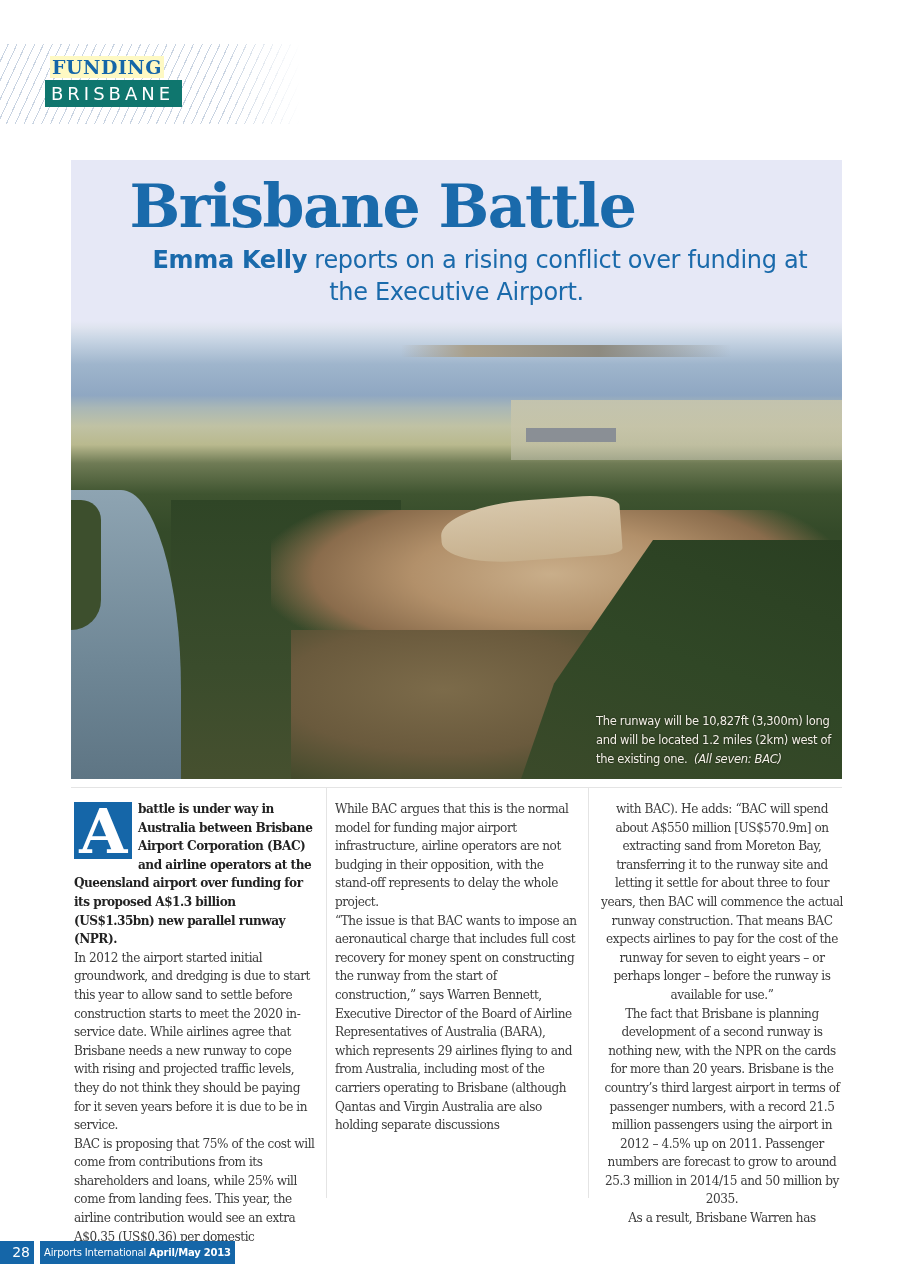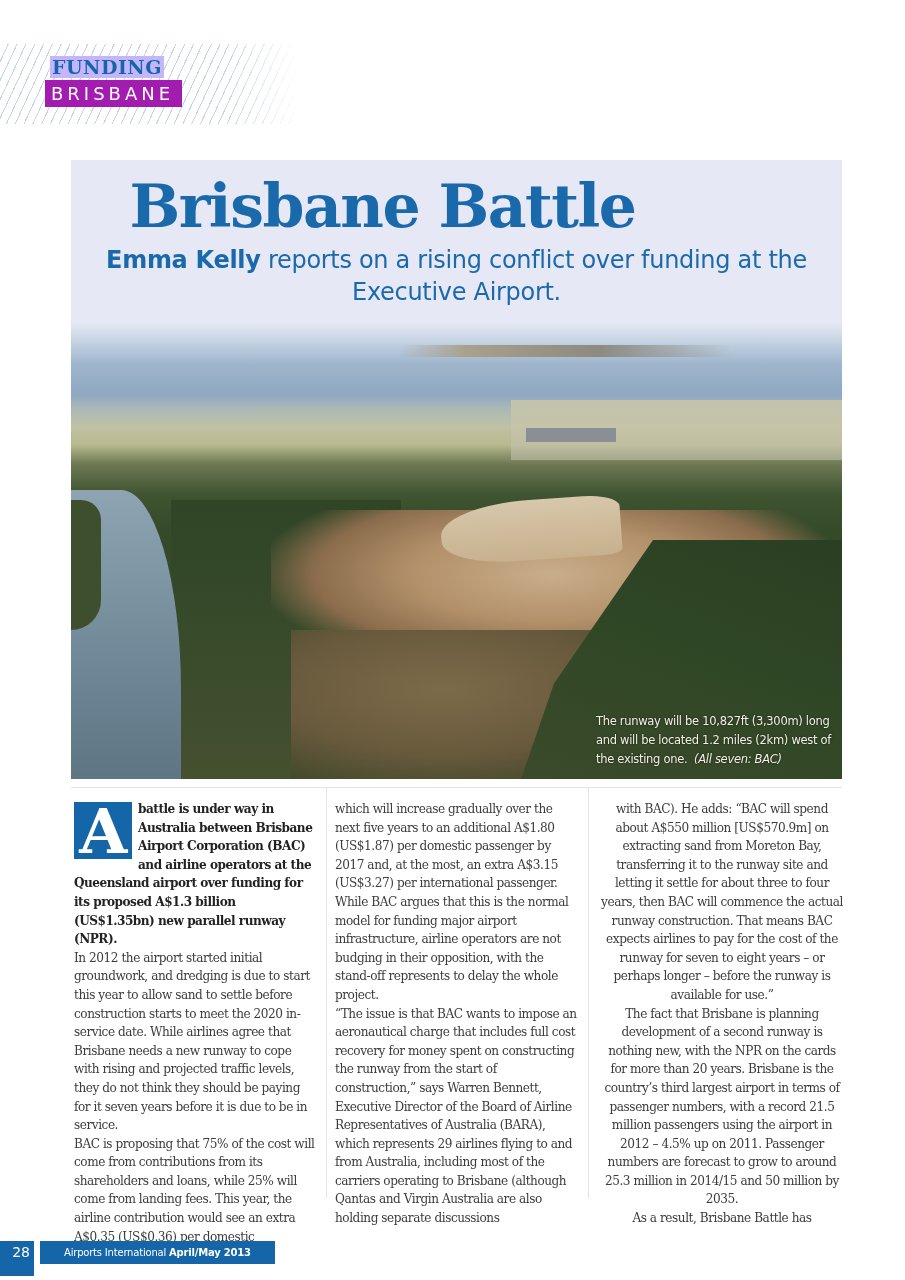--- a/index.html
+++ b/index.html
@@ -12,26 +12,26 @@
   .stripes {
     position:absolute; left:0; top:44px; width:300px; height:80px;
     background: repeating-linear-gradient(115deg, transparent 0px, transparent 7px, #c9d4e2 7px, #c9d4e2 8px);
     -webkit-mask-image: linear-gradient(90deg, rgba(0,0,0,1) 0%, rgba(0,0,0,1) 75%, rgba(0,0,0,0) 100%);
             mask-image: linear-gradient(90deg, rgba(0,0,0,1) 0%, rgba(0,0,0,1) 75%, rgba(0,0,0,0) 100%);
   }
   .section-kicker {
     position:absolute; left:50px; top:56px;
     font-family:"DejaVu Serif", serif; font-weight:bold;
     font-size:19px; color:#1566a8; letter-spacing:0.5px;
-    background:#c4b5fd; padding:0 2px; line-height:22px;
+    background:#fef9c3; padding:0 2px; line-height:22px;
   }
   .section-label {
     position:absolute; left:45px; top:80px; height:27px; line-height:27px;
     padding:0 8px 0 6px;
-    background:#a21caf; color:#fff;
+    background:#0f766e; color:#fff;
     font-family:"DejaVu Sans", sans-serif; font-size:18px; letter-spacing:4px;
   }
 
   .hero {
     position:absolute; left:71px; top:160px; width:771px; height:619px;
     overflow:hidden;
     background:
       linear-gradient(180deg,
         #e6e8f6 0%, #e6e8f6 26%,
         #dfe4ef 27%, #c8d5e4 29%,
@@ -88,21 +88,21 @@
   .title {
     position:absolute; left:0; top:10px; width:623px; text-align:center;
     font-family:"DejaVu Serif", serif; font-weight:bold;
     font-size:60px; color:#1a6aab; letter-spacing:-1.5px; line-height:72px;
   }
   .deck {
     position:absolute; left:20px; top:84px; width:731px; text-align:center;
     font-family:"DejaVu Sans", sans-serif; font-size:24px; color:#1a6aab;
     line-height:32px; letter-spacing:-0.3px;
   }
-  .deck b { font-weight:bold; }
+  .deck b { font-weight:bold;margin-left:47px; }
 
   .caption {
     position:absolute; left:525px; top:552px; width:240px;
     font-family:"DejaVu Sans", sans-serif; font-size:11.5px; line-height:19px;
     color:#f3efe6; letter-spacing:-0.3px;
     text-shadow:0 0 2px rgba(0,0,0,0.6);
   }
   .caption i { font-style:italic; }
 
   .rule-top {
@@ -124,27 +124,27 @@
     font-weight:bold; color:#222; letter-spacing:-0.5px;
   }
   .dropcap {
     float:left; width:58px; height:57px; margin:2px 6px 0 0;
     background:#1566a8; color:#fff;
     font-family:"DejaVu Serif", serif; font-weight:bold;
     font-size:62px; line-height:60px; text-align:center;
   }
 
   .folio {
-    position:absolute; left:0; top:1241px; width:34px; height:35px; line-height:23px;
+    position:absolute; left:0; top:1241px; width:34px; height:23px; line-height:23px;
     background:#1566a8; color:#fff; text-align:right; padding-right:4px; box-sizing:border-box;
     font-family:"DejaVu Sans", sans-serif; font-size:14px;
   }
   .running-foot {
     position:absolute; left:40px; top:1241px; height:23px; line-height:23px;
-    padding:0 24px; background:#1566a8; color:#fff;
+    padding:0 4px; background:#1566a8; color:#fff;
     font-family:"DejaVu Sans", sans-serif; font-size:10px; letter-spacing:-0.2px;
   }
   .running-foot b { font-weight:bold; }
 </style>
 </head>
 <body>
 
 <div class="stripes"></div>
 <div class="section-kicker">FUNDING</div>
 <div class="section-label">BRISBANE</div>
@@ -171,25 +171,24 @@
 <div class="divider" style="left:326px"></div>
 <div class="divider" style="left:588px"></div>
 
 <div class="col col1">
   <p><span class="dropcap">A</span><span class="lead">battle is under way in Australia between Brisbane Airport Corporation (BAC) and airline operators at the Queensland airport over funding for its proposed A$1.3 billion (US$1.35bn) new parallel runway (NPR).</span></p>
   <p>In 2012 the airport started initial groundwork, and dredging is due to start this year to allow sand to settle before construction starts to meet the 2020 in-service date.  While airlines agree that Brisbane needs a new runway to cope with rising and projected traffic levels, they do not think they should be paying for it seven years before it is due to be in service.</p>
   <p>BAC is proposing that 75% of the cost will come from contributions from its shareholders and loans, while 25% will come from landing fees.  This year, the airline contribution would see an extra A$0.35 (US$0.36) per domestic passenger,</p>
 </div>
 
 <div class="col col2">
-  <p>which will increase gradually over the next five years to an additional A$1.80 (US$1.87) per domestic passenger by 2017 and, at the most, an extra A$3.15 (US$3.27) per international passenger.</p>
   <p>While BAC argues that this is the normal model for funding major airport infrastructure, airline operators are not budging in their opposition, with the stand-off represents to delay the whole project.</p>
   <p>“The issue is that BAC wants to impose an aeronautical charge that includes full cost recovery for money spent on constructing the runway from the start of construction,” says Warren Bennett, Executive Director of the Board of Airline Representatives of Australia (BARA), which represents 29 airlines flying to and from Australia, including most of the carriers operating to Brisbane (although Qantas and Virgin Australia are also holding separate discussions</p>
 </div>
 
 <div class="col col3">
   <p>with BAC).  He adds: “BAC will spend about A$550 million [US$570.9m] on extracting sand from Moreton Bay, transferring it to the runway site and letting it settle for about three to four years, then BAC will commence the actual runway construction.  That means BAC expects airlines to pay for the cost of the runway for seven to eight years – or perhaps longer – before the runway is available for use.”</p>
   <p>The fact that Brisbane is planning development of a second runway is nothing new, with the NPR on the cards for more than 20 years.  Brisbane is the country’s third largest airport in terms of passenger numbers, with a record 21.5 million passengers using the airport in 2012 – 4.5% up on 2011.  Passenger numbers are forecast to grow to around 25.3 million in 2014/15 and 50 million by 2035.</p>
-  <p>As a result, Brisbane Battle has</p>
+  <p>As a result, Brisbane Warren has</p>
 </div>
 
 <div class="folio">28</div>
 <div class="running-foot"><span>Airports International </span><b>April/May 2013</b></div>
 
 </body></html>

